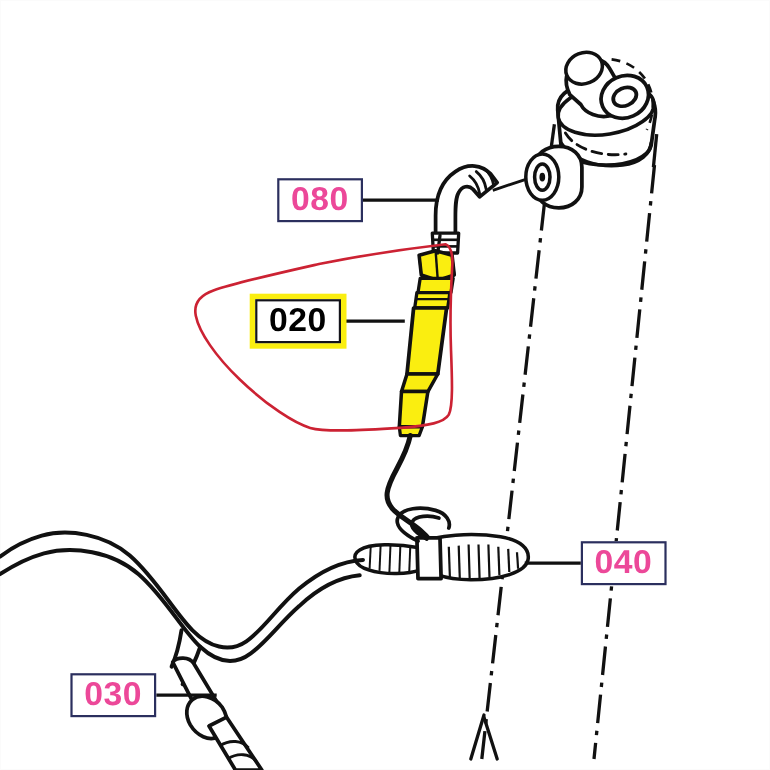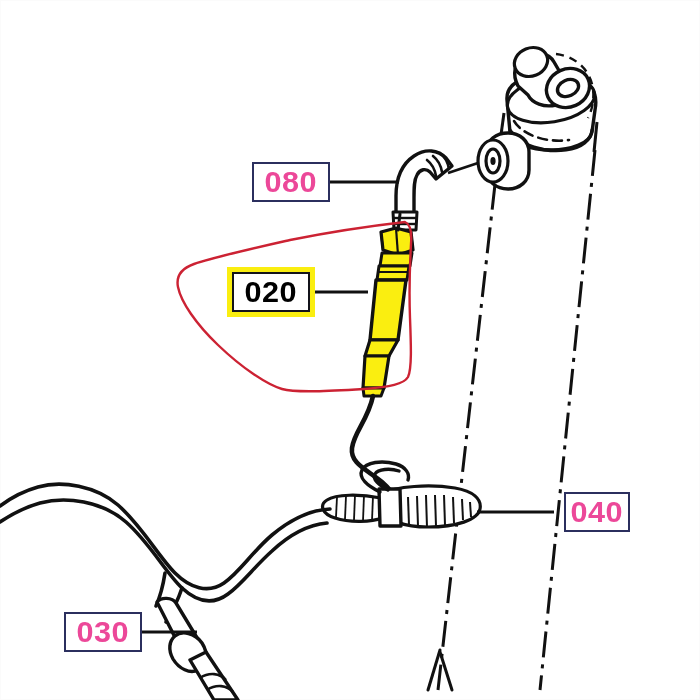--- a/index.html
+++ b/index.html
@@ -368,21 +368,21 @@
   </svg>
 
   <div class="callout" id="callout-080" style="left:252px; top:162px; width:78px; height:40px;">
     <span class="num">080</span>
   </div>
 
   <div class="callout highlighted" id="callout-020" style="left:232px; top:272px; width:78px; height:40px;">
     <span class="num">020</span>
   </div>
 
-  <div class="callout" id="callout-040" style="left:564px; top:492px; width:66px; height:40px;">
+  <div class="callout" id="callout-040" style="left:528px; top:492px; width:78px; height:40px;">
     <span class="num">040</span>
   </div>
 
   <div class="callout" id="callout-060" style="left:64px; top:612px; width:78px; height:40px;">
     <span class="num">030</span>
   </div>
 
 </div>
 
 </body></html>

